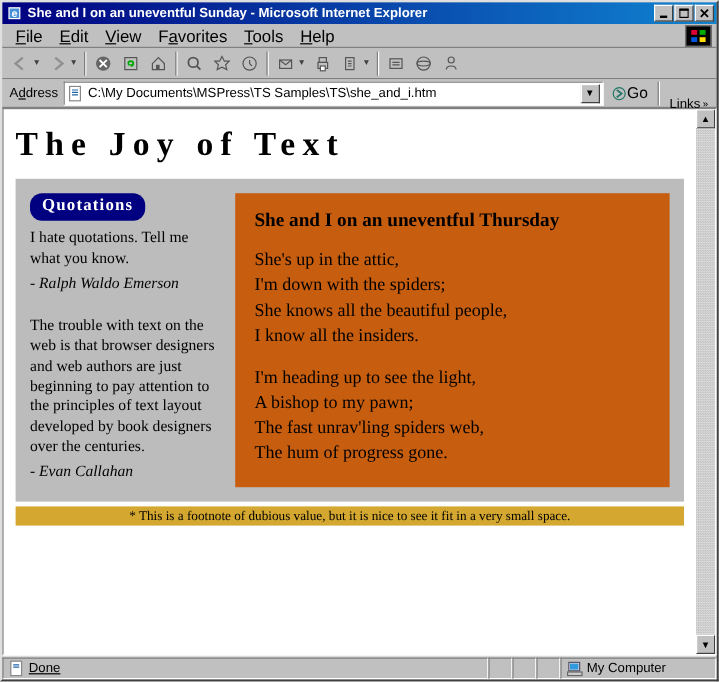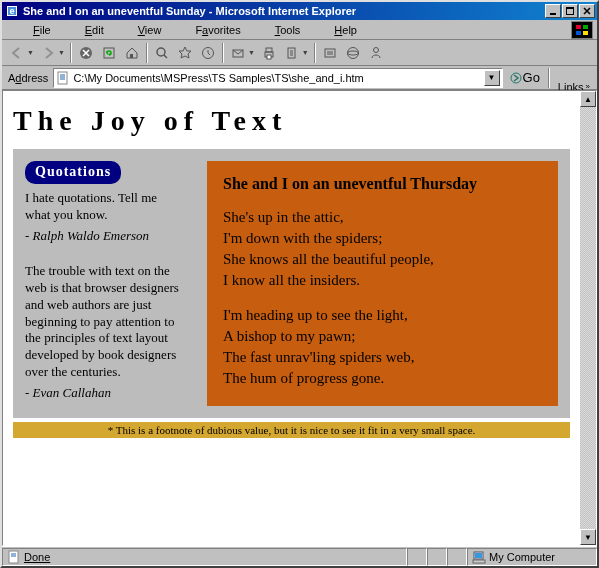--- a/index.html
+++ b/index.html
@@ -49,22 +49,21 @@
 .menubar {
   display: flex;
   align-items: center;
   padding: 2px 4px;
   background: #c0c0c0;
   border-bottom: 1px solid #808080;
   height: 20px;
 }
 .menubar .menuitem {
   padding: 2px 7px;
-  font-size: 11px;
-  margin-left: 20px;
+  font-size: 14px;
 }
 .menubar .menuitem .u { text-decoration: underline; }
 .menubar .logo {
   margin-left: auto;
   width: 22px; height: 18px;
   background: #000;
   border: 1px solid #808080;
   display: flex; align-items: center; justify-content: center;
 }
 .toolbar {
@@ -175,21 +174,21 @@
   font-family: Georgia, "Times New Roman", serif;
   font-size: 28px;
   font-weight: bold;
   letter-spacing: 6px;
   margin-bottom: 12px;
 }
 .gray-block {
   background: #bcbcbc;
   padding: 12px;
   display: flex;
-  gap: 22px;
+  gap: 11px;
 }
 .sidebar-col {
   width: 160px;
   font-family: Georgia, serif;
   font-size: 13px;
   color: #000;
   line-height: 1.3;
 }
 .quot-badge {
   background: #000080;

